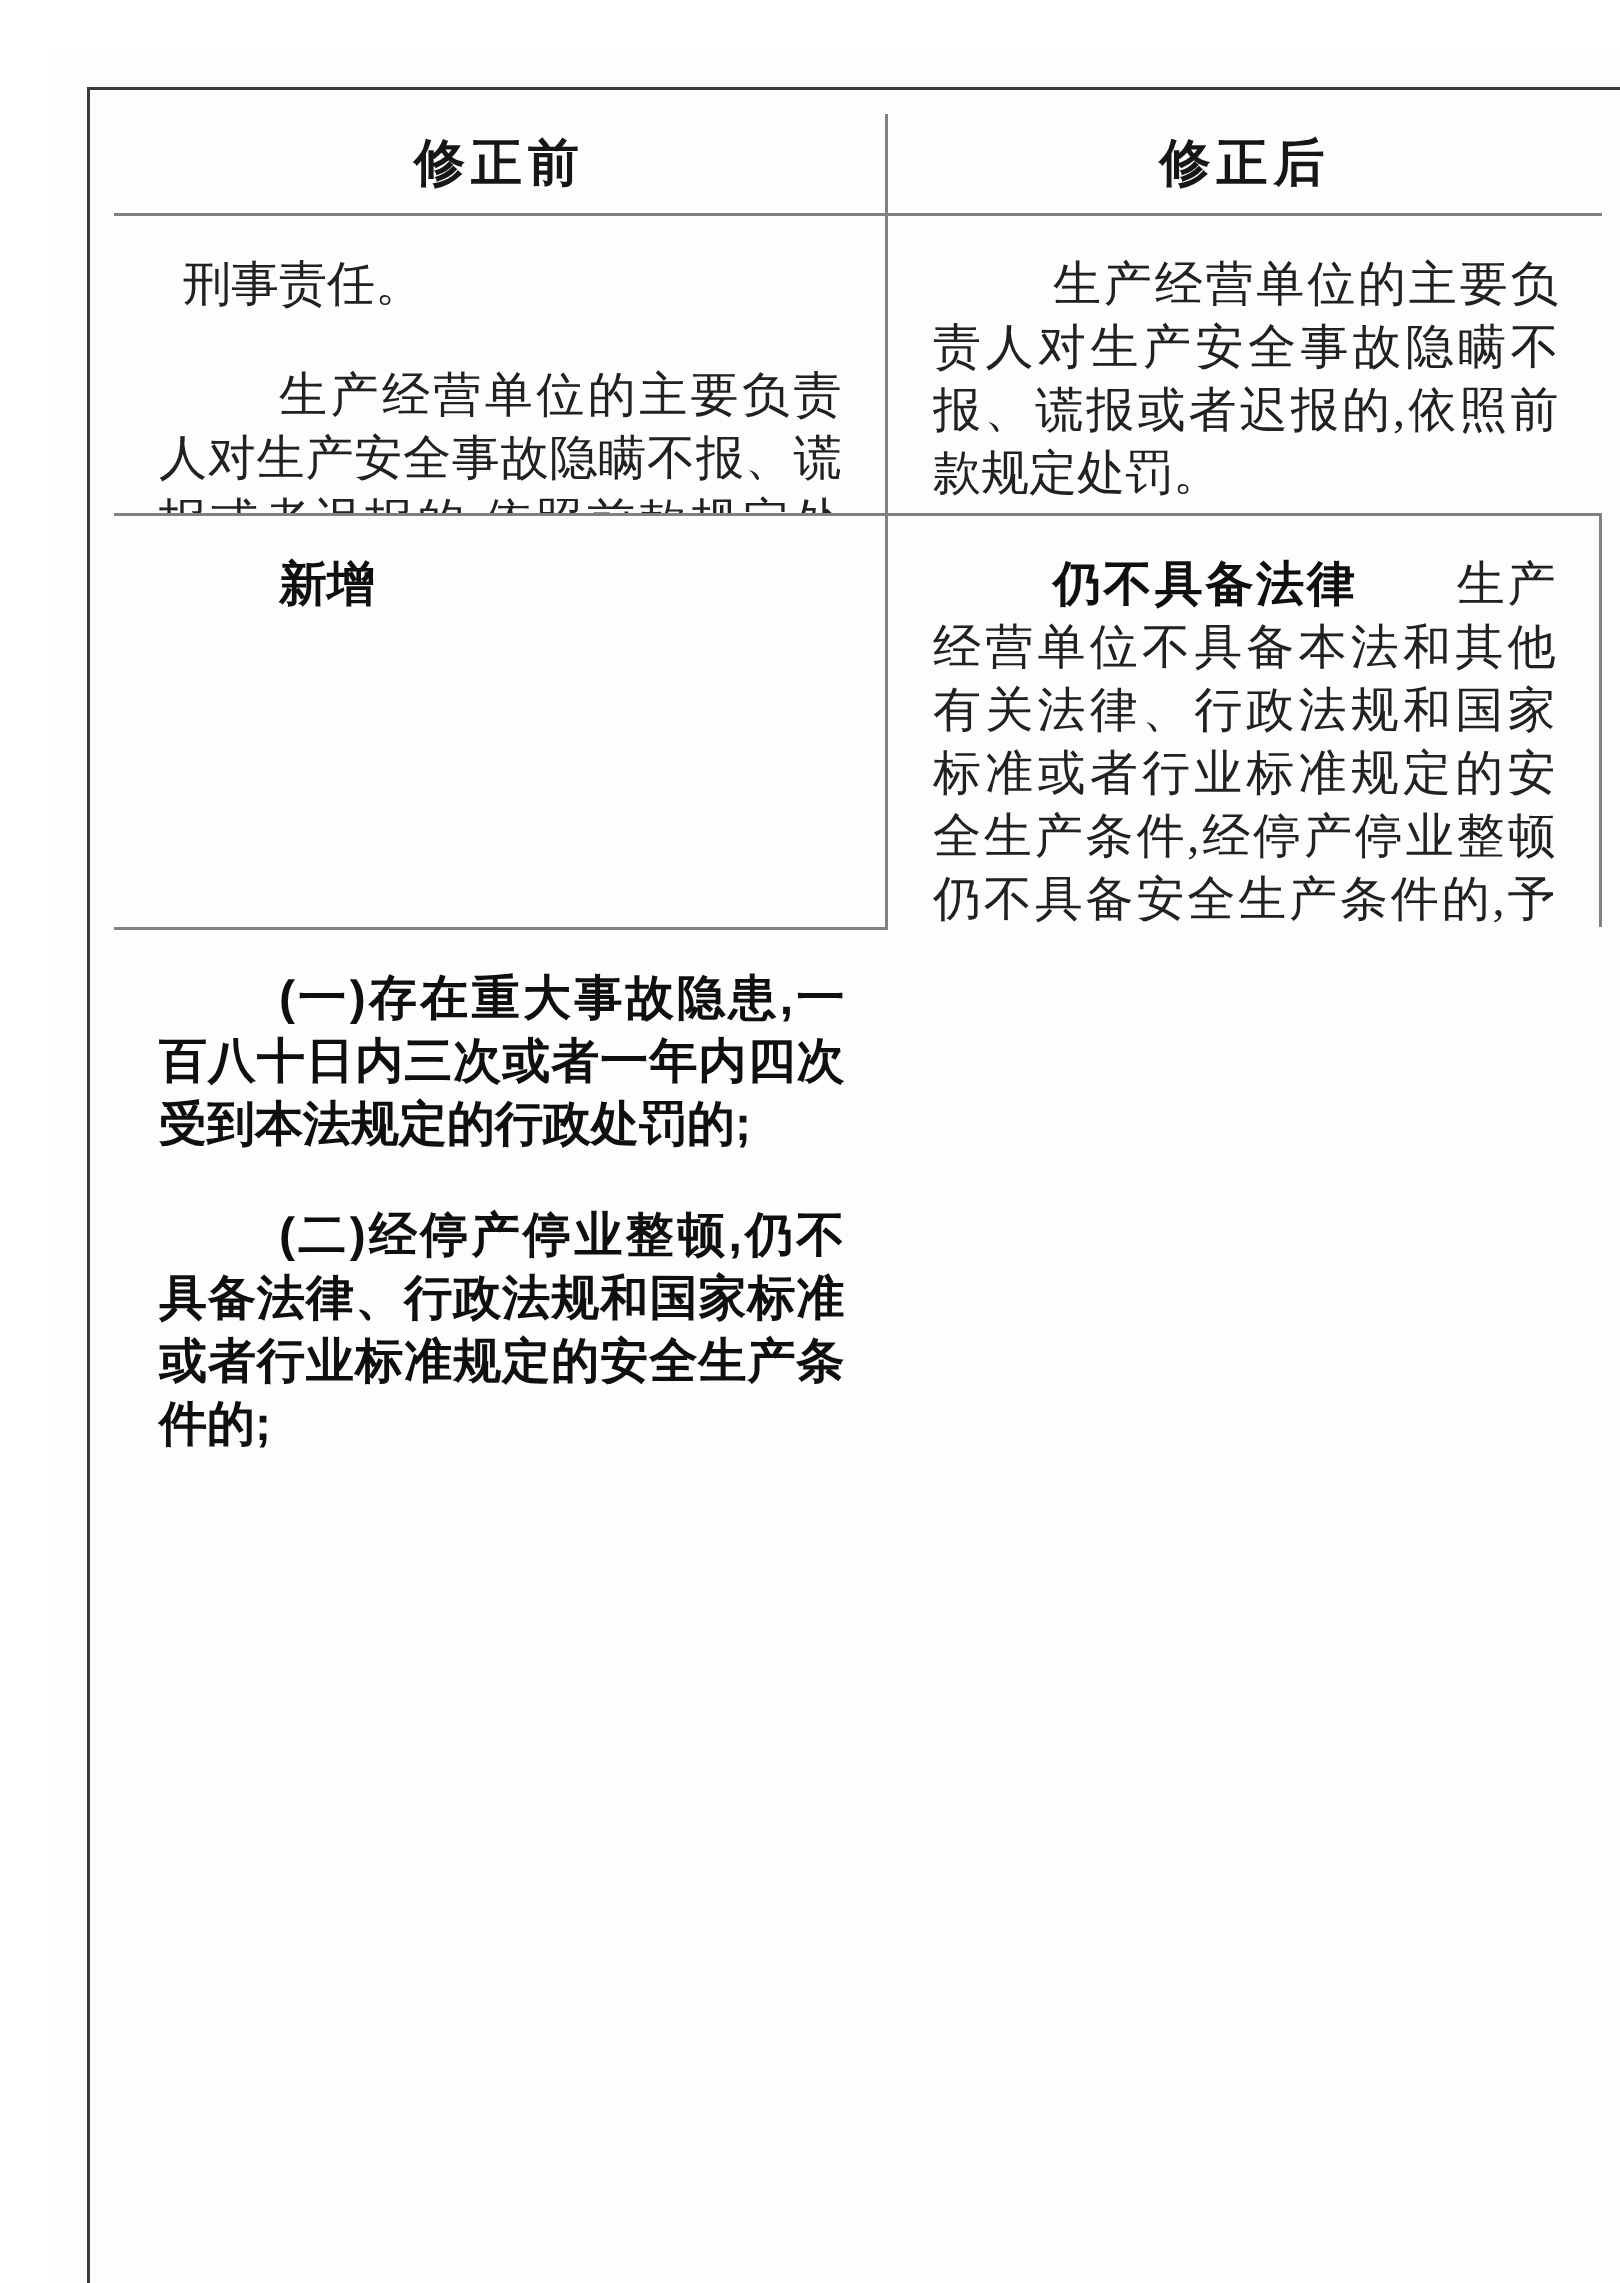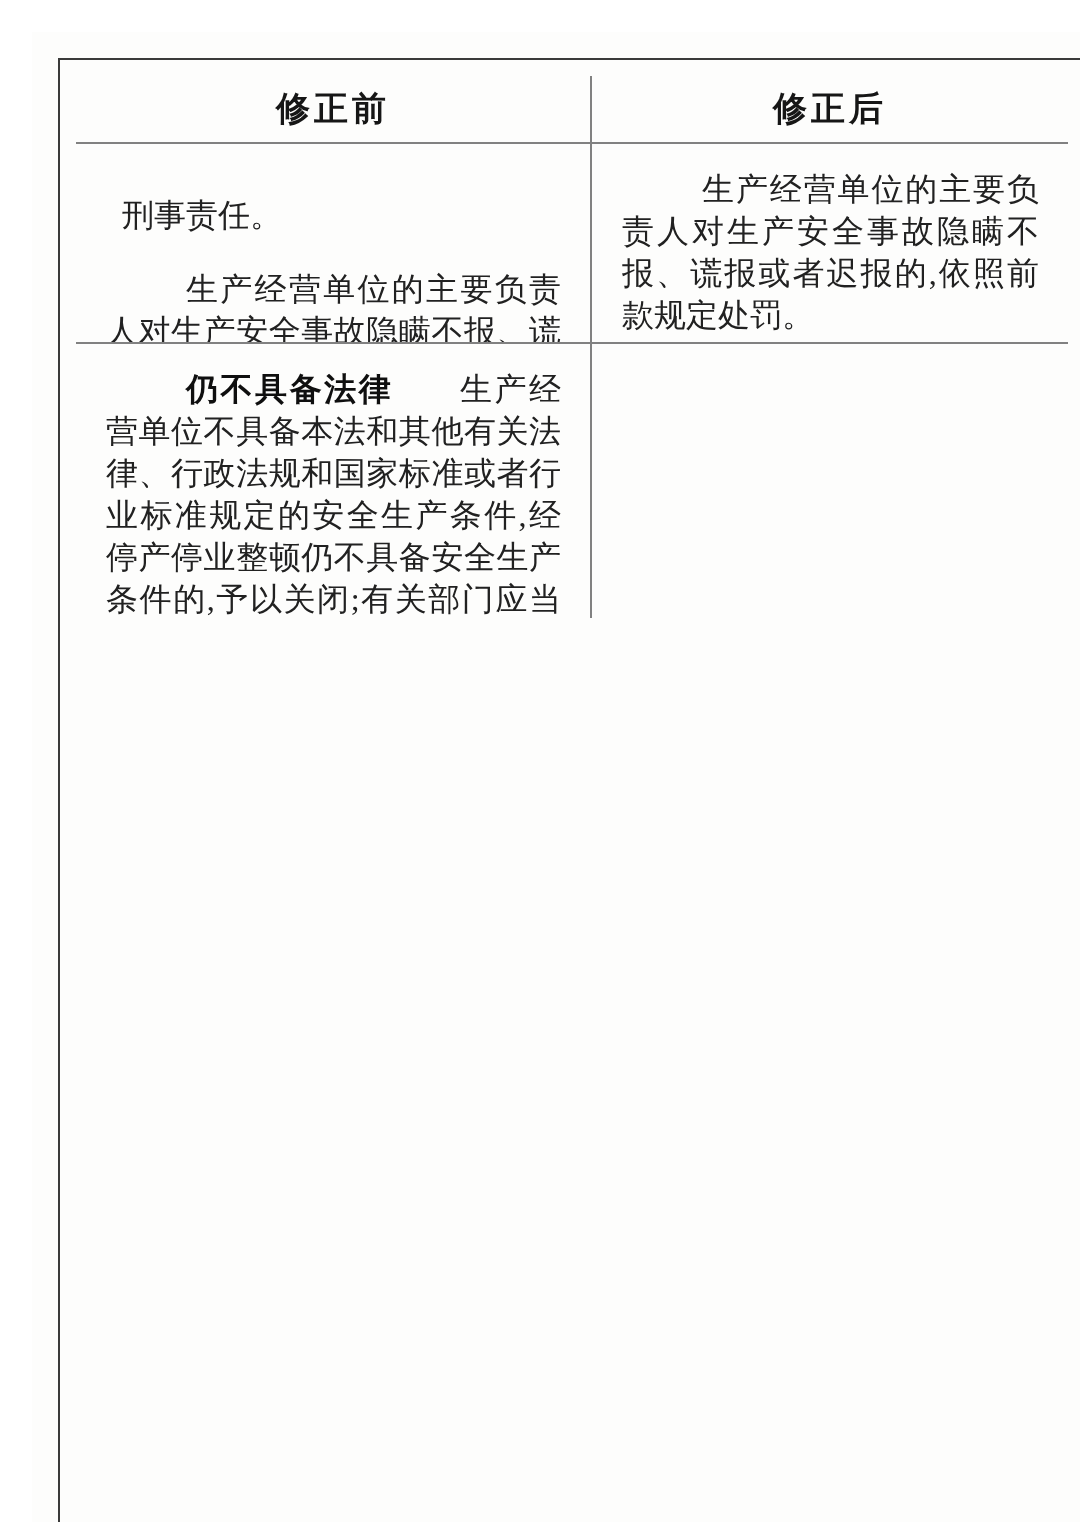--- a/index.html
+++ b/index.html
@@ -43,21 +43,21 @@
     overflow: hidden;
   }
   .para {
     font-size: 32px;
     line-height: 42px;
     color: #212121;
     text-align: justify;
     text-justify: inter-character;
     text-indent: 2em;
   }
-  .para.no-indent { text-indent: 0; margin-top: 26px; }
+  .para.no-indent { text-indent: 0; }
   .song {
     font-family: "Liberation Serif", "DejaVu Serif", serif;
     font-weight: 400;
   }
   .hei {
     font-family: "Liberation Sans", "DejaVu Sans", sans-serif;
     font-weight: 700;
     color: #0f0f0f;
   }
 </style>
@@ -74,18 +74,23 @@
     </div>
 
   <div class="cell col-b">
         <p class="para no-indent"><span class="song">刑事责任。</span></p>
         <p class="para"><span class="song">生产经营单位的主要负责人对生产安全事故隐瞒不报、谎报或者迟报的,依照前款规定处罚。</span></p>
       </div>
       <div class="cell">
         <p class="para"><span class="song">生产经营单位的主要负责人对生产安全事故隐瞒不报、谎报或者迟报的,依照前款规定处罚。</span></p>
       </div>
       <div class="cell col-b">
+        <p class="para"><span class="hei">新增</span></p>
+      </div>
+      <div class="cell col-b">
         <p class="para"><span class="hei">仍不具备法律</span><span class="song">　生产经营单位不具备本法和其他有关法律、行政法规和国家标准或者行业标准规定的安全生产条件,经停产停业整顿仍不具备安全生产条件的,予以关闭;有关部门应当依法吊销其有关证照。</span></p>
       </div>
       <div class="cell">
+        <p class="para"><span class="hei">(一)存在重大事故隐患,一百八十日内三次或者一年内四次受到本法规定的行政处罚的;</span></p>
+        <p class="para"><span class="hei">(二)经停产停业整顿,仍不具备法律、行政法规和国家标准或者行业标准规定的安全生产条件的;</span></p>
       </div>
     </div>
 </div>
 
 </body></html>

